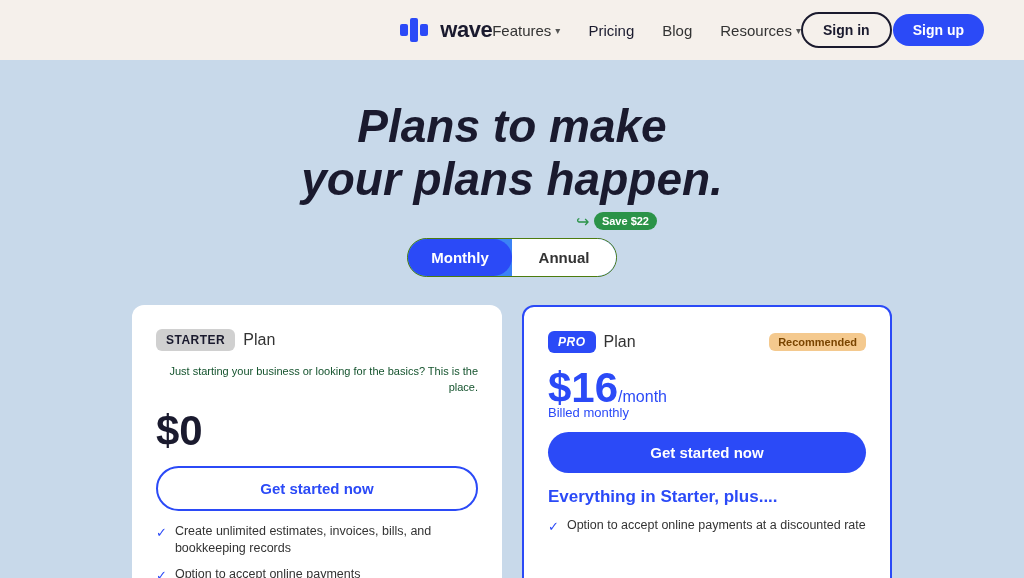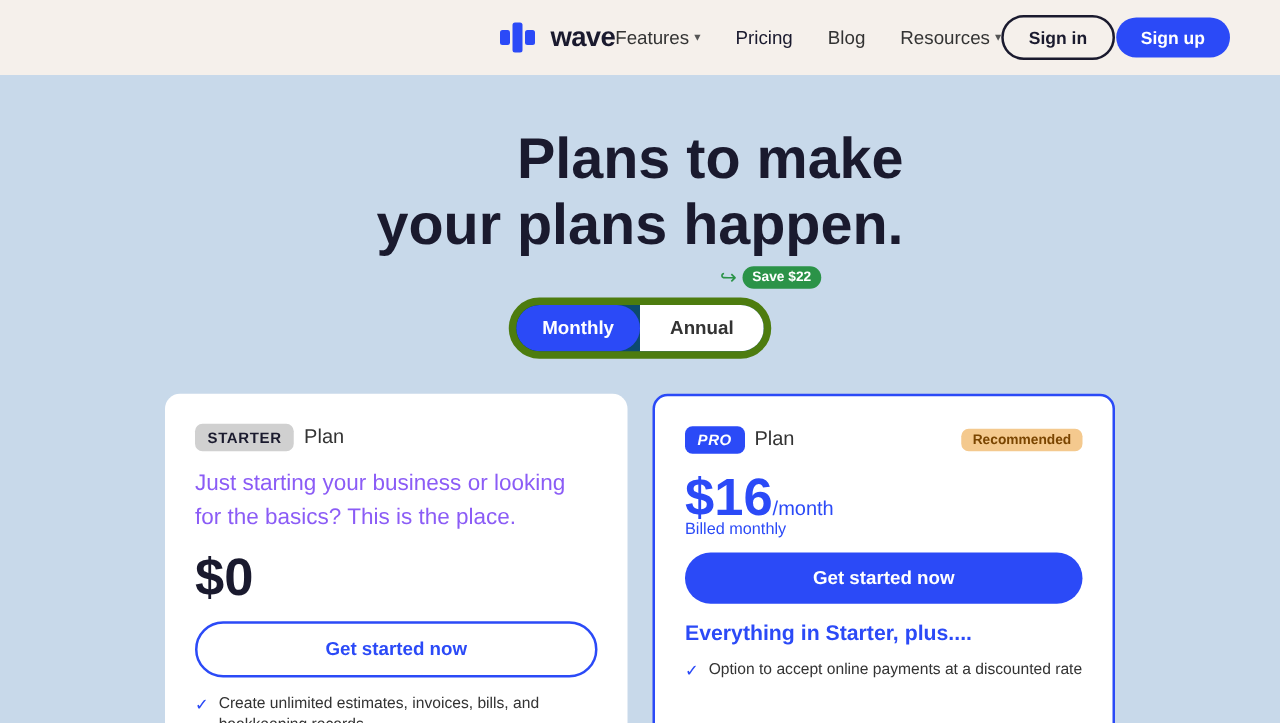--- a/index.html
+++ b/index.html
@@ -87,26 +87,27 @@
     main {
       background: #c8d9ea;
       min-height: 522px;
       padding: 40px 20px 20px;
       display: flex;
       flex-direction: column;
       align-items: center;
     }
 
     .hero-title {
-      text-align: right;
+      text-align: center;
       font-size: 46px;
       font-weight: 700;
       color: #1a1a2e;
       line-height: 1.15;
       margin-bottom: 32px;
+      font-style: italic;
     }
 
     
     .toggle-container {
       position: relative;
       display: flex;
       flex-direction: column;
       align-items: center;
       margin-bottom: 28px;
     }
@@ -126,22 +127,22 @@
     .save-badge {
       background: #2b9348;
       color: #fff;
       font-size: 11px;
       font-weight: 700;
       padding: 3px 8px;
       border-radius: 12px;
     }
     .toggle-switch {
       display: flex;
-      background: #0c4a6e;
-      border: 6px solid #4d7c0f;
+      background: #3b82f6;
+      border: 1px solid #4d7c0f;
       border-radius: 30px;
       overflow: hidden;
       width: 210px;
     }
     .toggle-btn {
       flex: 1;
       padding: 10px 16px;
       font-size: 15px;
       font-weight: 600;
       border: none;
@@ -210,23 +211,24 @@
       background: #f4c98e;
       color: #7a4500;
       font-size: 11px;
       font-weight: 700;
       padding: 3px 9px;
       border-radius: 6px;
       margin-left: auto;
     }
 
     .plan-description {
-      font-size: 18px;
-      color: #8b5cf6;
+      font-size: 11px;
+      color: #14532d;
       line-height: 1.5;
+      text-align: right;
     }
 
     .plan-price {
       font-size: 42px;
       font-weight: 700;
       color: #1a1a2e;
       line-height: 1.1;
     }
     .plan-price.pro-price {
       color: #2b4af7;

